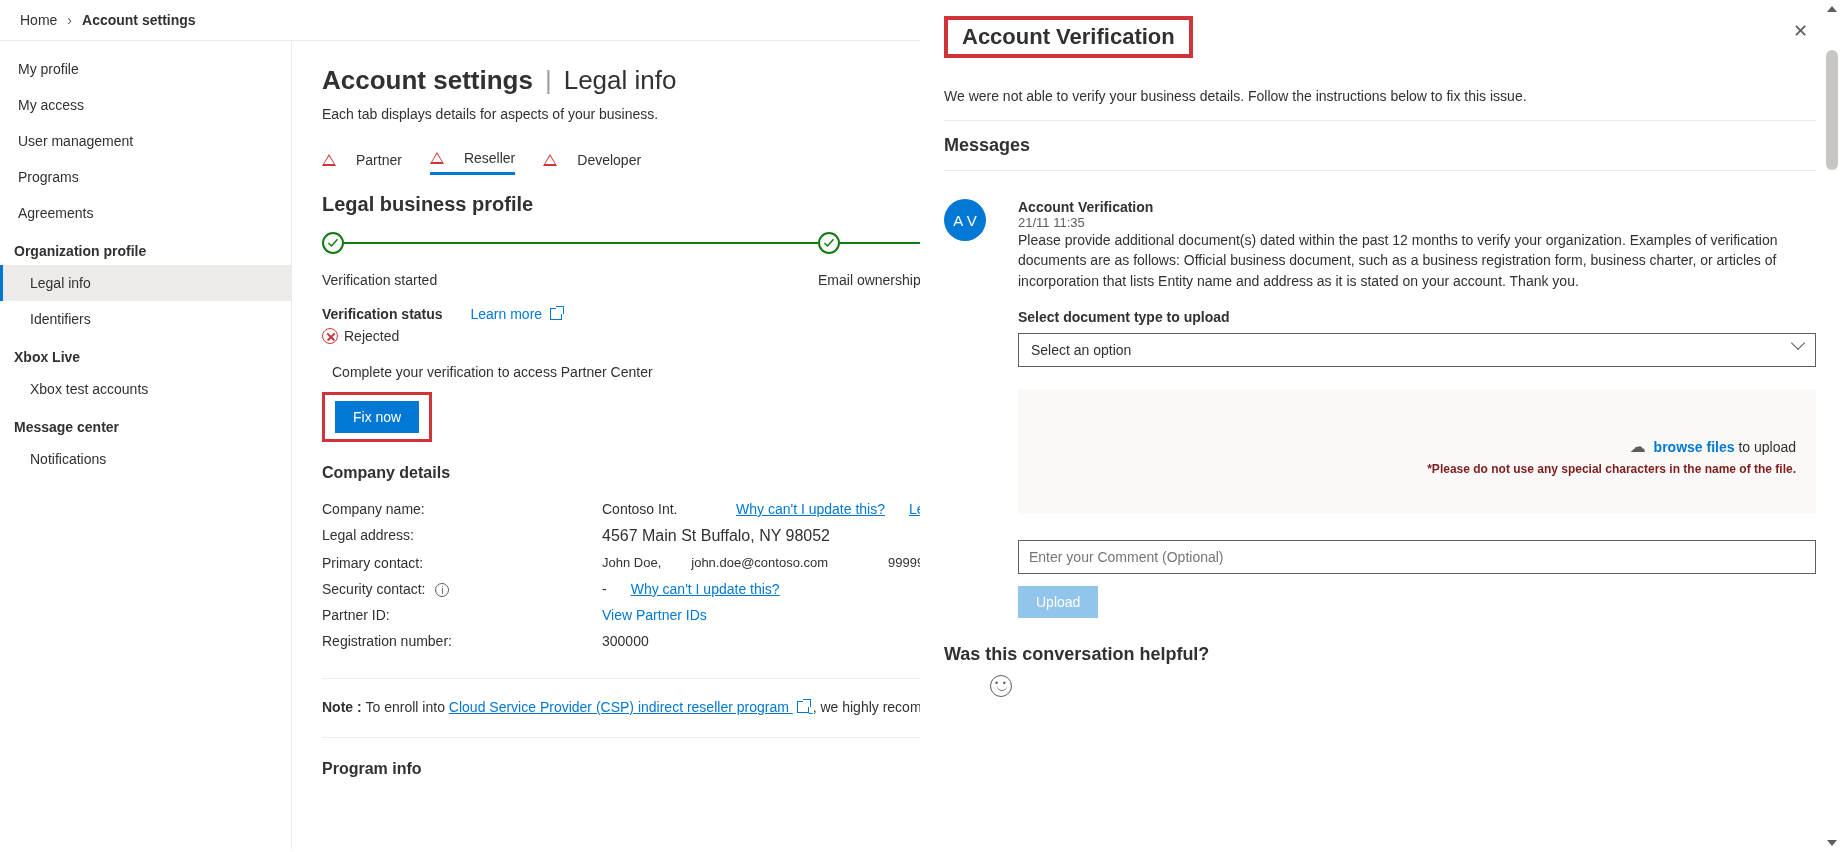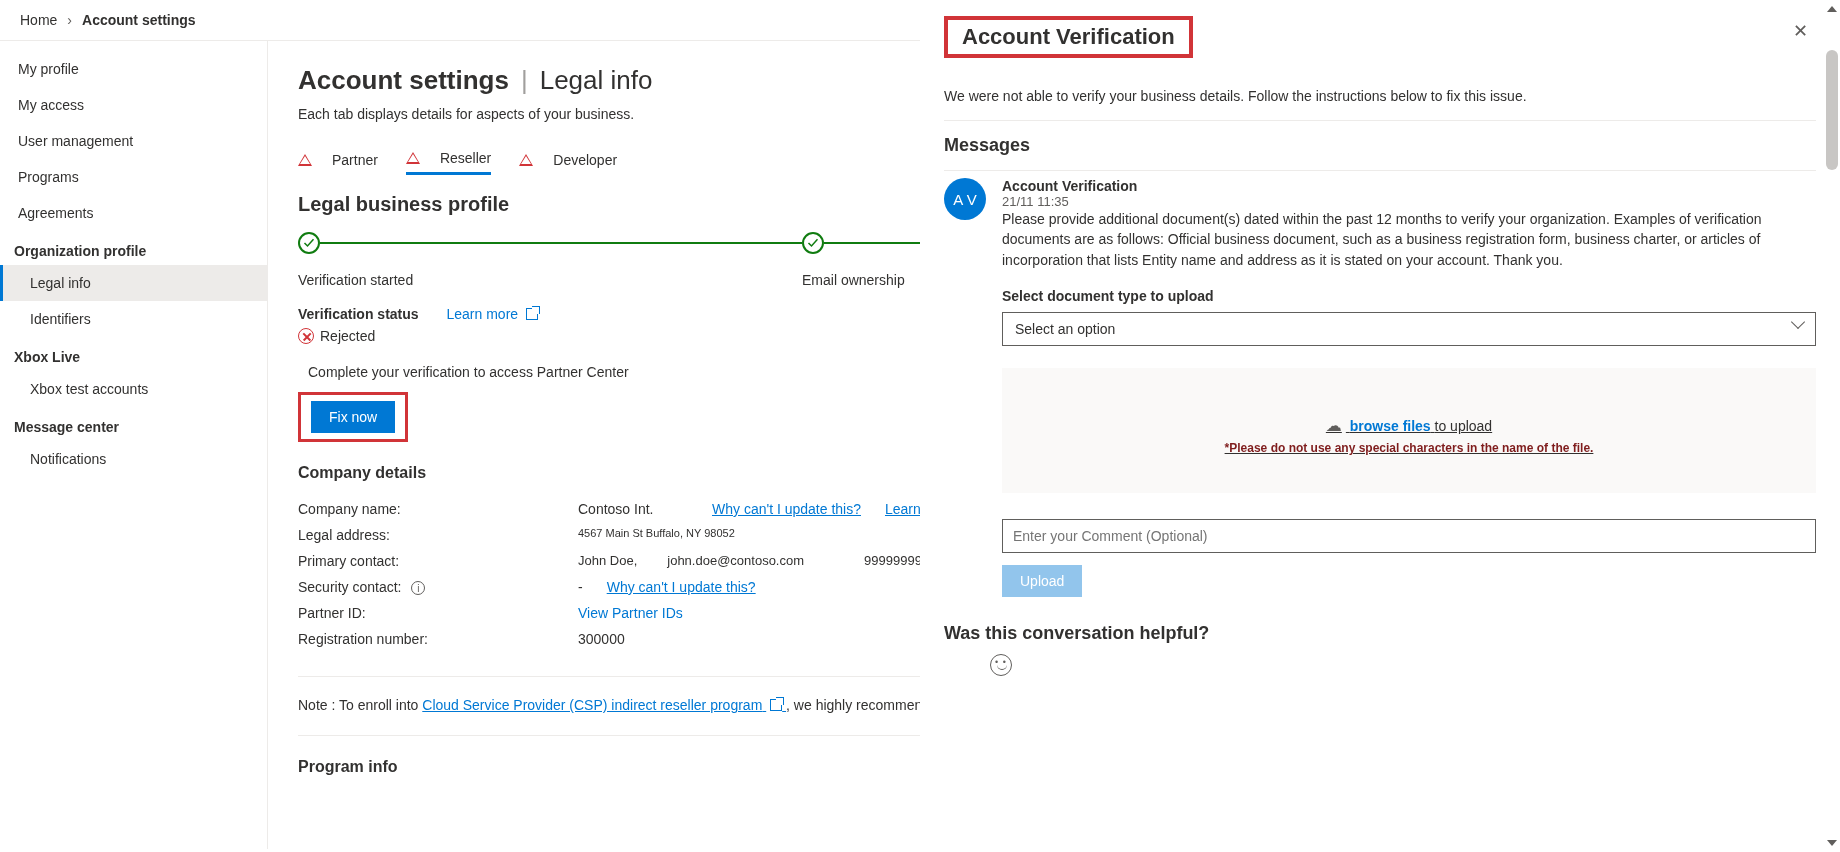--- a/index.html
+++ b/index.html
@@ -19,21 +19,21 @@
     border-bottom: 1px solid #edebe9;
     display: flex;
     align-items: center;
     gap: 10px;
   }
   .breadcrumb a { color: #323130; text-decoration: none; }
   .breadcrumb .sep { color: #605e5c; }
   .breadcrumb .current { font-weight: 600; }
   .layout { display: flex; height: calc(100% - 44px); }
   .sidebar {
-    width: 268px;
+    width: 292px;
     border-right: 1px solid #edebe9;
     padding-top: 10px;
     overflow-y: auto;
   }
   .nav-item {
     padding: 10px 18px;
     cursor: pointer;
     color: #323130;
   }
   .nav-header {
@@ -127,21 +127,21 @@
   }
   .btn-primary {
     background: #0078d4; color: #fff; border: none;
     padding: 8px 18px; font-size: 14px; cursor: pointer;
   }
   .details { margin-top: 20px; }
   .detail-row { display: flex; padding: 5px 0; align-items: flex-start; }
   .detail-label { width: 280px; }
   .detail-value { flex: 1; display: flex; gap: 24px; }
   .note { margin-top: 24px; padding-top: 20px; border-top: 1px solid #edebe9; }
-  .note strong { font-weight: 400; margin-top: 20px; }
+  .note strong { font-weight: 700; margin-top: 20px; }
   hr.section-sep { border: none; border-top: 1px solid #edebe9; margin: 22px 0 0 0; }
   .info-icon {
     display: inline-block; width: 14px; height: 14px; border: 1px solid #605e5c;
     border-radius: 50%; text-align: center; font-size: 10px; line-height: 13px;
     color: #605e5c; margin-left: 6px;
   }
   
   .panel {
     position: absolute; right: 0; top: 0; width: 920px; height: 100%;
     background: #fff;
@@ -149,21 +149,21 @@
     overflow-y: auto;
   }
   .panel-header { display: flex; justify-content: space-between; align-items: flex-start; }
   .panel-title-box {
     border: 4px solid #d13438; padding: 4px 14px;
   }
   .panel-title { font-size: 22px; font-weight: 600; }
   .close-x { font-size: 18px; color: #605e5c; cursor: pointer; padding: 4px 8px; }
   .panel-intro { margin: 30px 0 16px 0; }
   .panel-sub { font-size: 18px; font-weight: 600; padding: 14px 0; border-top: 1px solid #edebe9; }
-  .msg { display: flex; gap: 16px; padding-top: 7px; border-top: 1px solid #edebe9; }
+  .msg { display: flex; gap: 32px; padding-top: 28px; border-top: 1px solid #edebe9; }
   .avatar {
     width: 42px; height: 42px; border-radius: 50%; background: #0078d4;
     color: #fff; display: flex; align-items: center; justify-content: center;
     font-size: 15px; flex-shrink: 0;
   }
   .msg-body { flex: 1; }
   .msg-sender { font-weight: 600; }
   .msg-time { color: #605e5c; font-size: 13px; }
   .msg-text { margin-top: 0; line-height: 1.45; }
   .field-label { font-weight: 600; margin: 18px 0 8px 0; }
@@ -173,22 +173,21 @@
     cursor: pointer; background: #fff;
   }
   .chevron {
     width: 10px; height: 10px; border-right: 1.5px solid #605e5c;
     border-bottom: 1.5px solid #605e5c; transform: rotate(45deg);
     margin-top: -4px;
   }
   .upload-box {
     background: #faf9f8; border: none;
     padding: 48px 20px 38px 20px; margin-top: 22px;
-    text-align: center;
-    text-decoration: underline;
+    text-align: right;
   }
   .upload-box .cloud { color: #605e5c; font-size: 16px; margin-right: 4px; }
   .upload-box .browse { color: #0078d4; font-weight: 600; }
   .upload-warn { color: #7f1d1d; font-size: 12px; margin-top: 6px; font-weight: 600; }
   .comment-input {
     width: 100%; border: 1px solid #605e5c; padding: 8px 10px;
     margin-top: 26px; font-family: inherit; font-size: 14px;
   }
   .upload-btn {
     background: #92c5ec; color: #fff; border: none;
@@ -335,21 +334,21 @@
         <div class="detail-label">Company name:</div>
         <div class="detail-value">
           <span style="width:110px">Contoso Int.</span>
           <a class="ulink">Why can't I update this?</a>
           <a class="ulink">Learn more</a>
         </div>
       </div>
       <div class="detail-row">
         <div class="detail-label">Legal address:</div>
         <div class="detail-value">
-          <span style="font-size:11px">4567 Main St Buffalo, NY 98052</span>
+          <span style="font-size:16px">4567 Main St Buffalo, NY 98052</span>
         </div>
       </div>
       <div class="detail-row">
         <div class="detail-label">Primary contact:</div>
         <div class="detail-value" style="font-size:13px;gap:30px">
           <span>John Doe,</span>
           <span>john.doe@contoso.com</span>
           <span style="margin-left:30px">9999999999</span>
         </div>
       </div>

